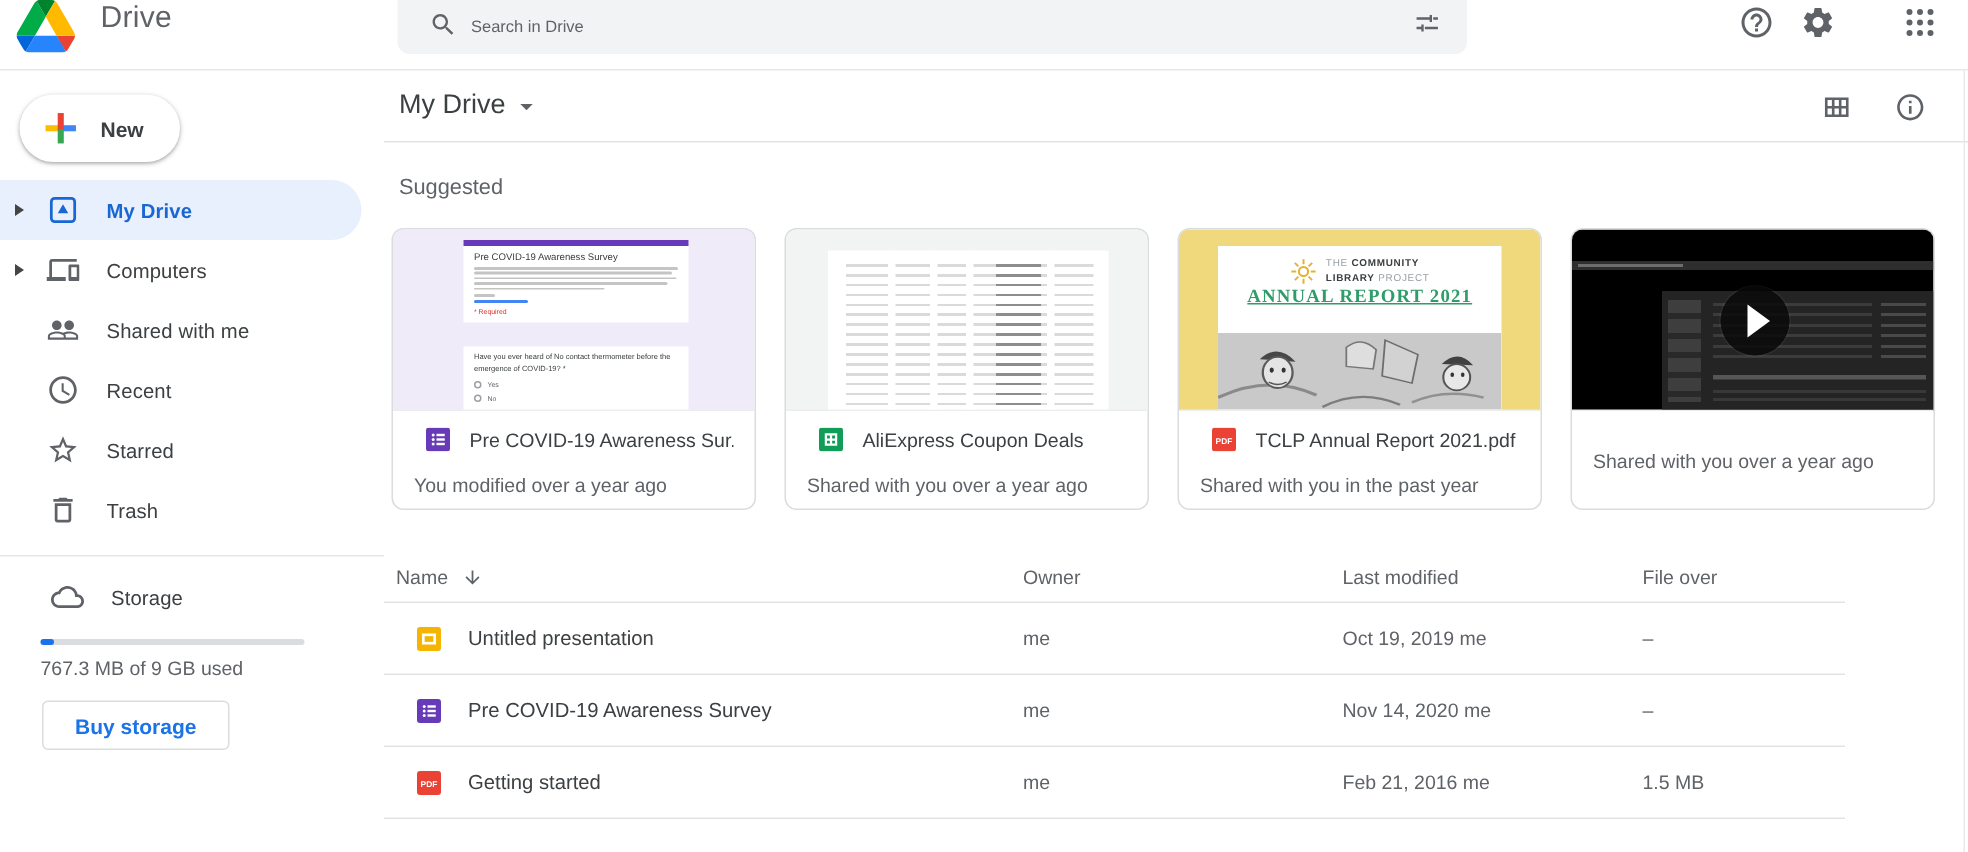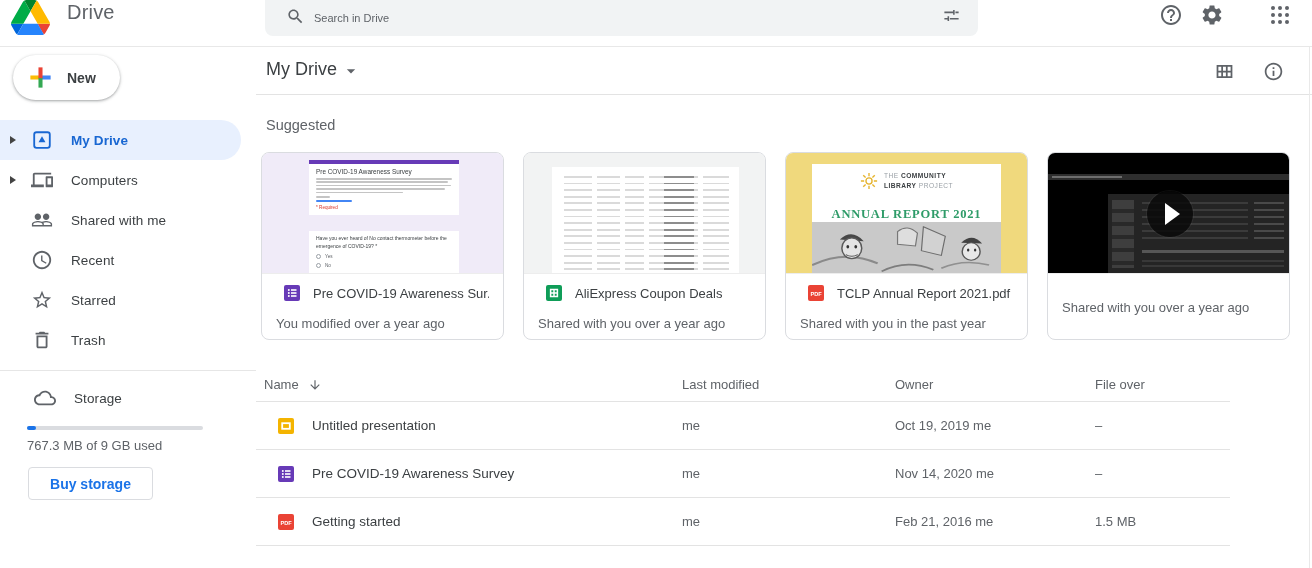--- a/index.html
+++ b/index.html
@@ -16,21 +16,21 @@
 .search-input { position:absolute; left:49px; top:10px; width:570px; height:36px; border:0; outline:0; background:transparent; font-size:11px; font-family:"Liberation Sans",sans-serif; color:#202124; }
 .search-input::placeholder { color:#5f6368; opacity:1; }
 .tune-icon { position:absolute; right:17px; top:16px; width:19px; height:19px; color:#5f6368; cursor:pointer; }
 .hicon { position:absolute; top:3px; width:24px; height:24px; color:#5f6368; cursor:pointer; }
 .help-btn { left:1159px; }
 .settings-btn { left:1200px; }
 .apps-btn { left:1268px; }
 
 
 .sidebar { position:absolute; top:47px; left:0; width:256px; height:521px; background:#fff; }
-.new-btn { position:absolute; left:13px; top:8px; height:45px; padding:0 24px 0 14px; border-radius:23px; background:#fff; display:flex; align-items:center; gap:13px; cursor:pointer; box-shadow:0 1px 2px 0 rgba(60,64,67,.30), 0 1px 3px 1px rgba(60,64,67,.15); }
+.new-btn { position:absolute; left:13px; top:16px; height:45px; padding:0 24px 0 14px; border-radius:23px; background:#fff; display:flex; align-items:center; gap:13px; cursor:pointer; box-shadow:0 1px 2px 0 rgba(60,64,67,.30), 0 1px 3px 1px rgba(60,64,67,.15); }
 .new-btn .new-label { font-size:14px; font-weight:bold; color:#3c4043; }
 .nav { position:absolute; top:73px; left:0; width:241px; }
 .nav-item { display:flex; align-items:center; height:40px; border-radius:0 20px 20px 0; padding-left:10px; cursor:pointer; color:#3c4043; }
 .nav-item.selected { background:#e8f0fe; color:#1967d2; }
 .nav-item.selected .nlabel { font-weight:bold; color:#1967d2; }
 .nav-item.selected .nicon { color:#1967d2; }
 .caret { width:18px; display:flex; align-items:center; color:#5f6368; }
 .caret .tri { width:0; height:0; border-left:6px solid currentColor; border-top:4.5px solid transparent; border-bottom:4.5px solid transparent; }
 .nicon { width:22px; height:22px; margin-left:3px; color:#5f6368; flex:0 0 auto; }
 .nicon svg { display:block; width:22px; height:22px; }
@@ -85,21 +85,21 @@
 .sheet-gap { position:absolute; top:0; bottom:0; width:5px; background:#fff; }
 .g1{left:40px} .g2{left:68px} .g3{left:92px} .g4{left:146px}
 
 
 .thumb-pdf { background:#f0d97d; }
 .pdf-page { position:absolute; left:26px; right:26px; top:11px; bottom:0; background:#fff; overflow:hidden; }
 .pdf-head { display:flex; align-items:center; justify-content:center; gap:6px; margin-top:7px; }
 .pdf-org { font-size:6.6px; letter-spacing:.5px; line-height:1.45; color:#3c4043; }
 .org-light { color:#9aa0a6; font-weight:normal; }
 .org-dark { font-weight:bold; color:#3c4043; }
-.pdf-title { margin-top:17px; text-align:center; font-family:"Liberation Serif",serif; font-weight:bold; font-size:12.5px; color:#2f9c69; letter-spacing:.8px; white-space:nowrap; }
+.pdf-title { margin-top:0; text-align:center; font-family:"Liberation Serif",serif; font-weight:bold; font-size:12.5px; color:#2f9c69; letter-spacing:.8px; white-space:nowrap;text-decoration:underline; }
 .pdf-art { position:absolute; left:0; right:0; top:58px; bottom:0; }
 .pdf-art svg { display:block; width:100%; height:100%; }
 
 
 .thumb-video { background:#000; }
 .obs-menubar { position:absolute; left:0; right:0; top:21px; height:6px; background:#2e2e2e; }
 .obs-menudash { position:absolute; left:4px; top:23px; width:70px; height:2px; background:#6d6d6d; }
 .obs-window { position:absolute; left:60px; top:41px; width:184px; height:80px; background:#242424; }
 .obs-side { position:absolute; left:4px; top:6px; width:22px; bottom:6px; background:repeating-linear-gradient(to bottom,#3e3e3e 0 9px,#292929 9px 13px); }
 .obs-rows { position:absolute; left:34px; right:44px; top:8px; height:40px; background:repeating-linear-gradient(to bottom,#3b3b3b 0 2px,transparent 2px 7px); }
@@ -441,22 +441,22 @@
   <div class="table">
     <div class="thead">
       <div class="col-name-h">
         <span>Name</span>
         <span class="sort-icon">
           <svg viewBox="0 0 24 24" width="14" height="14">
               <path fill="currentColor" d="M20 12l-1.41-1.41L13 16.17V4h-2v12.17l-5.58-5.59L4 12l8 8 8-8z"></path>
             </svg>
         </span>
       </div>
+      <div>Owner</div>
       <div>Last modified</div>
-      <div>Owner</div>
       <div>File over</div>
     </div>
 
     <div class="trow">
       <div class="col-name">
         <svg width="16" height="16" viewBox="0 0 16 16">
             <rect width="16" height="16" rx="2" fill="#F4B400"></rect>
             <rect x="4.2" y="5.2" width="7.6" height="5.6" fill="none" stroke="#fff" stroke-width="1.8"></rect>
           </svg>
         <span>Untitled presentation</span>

